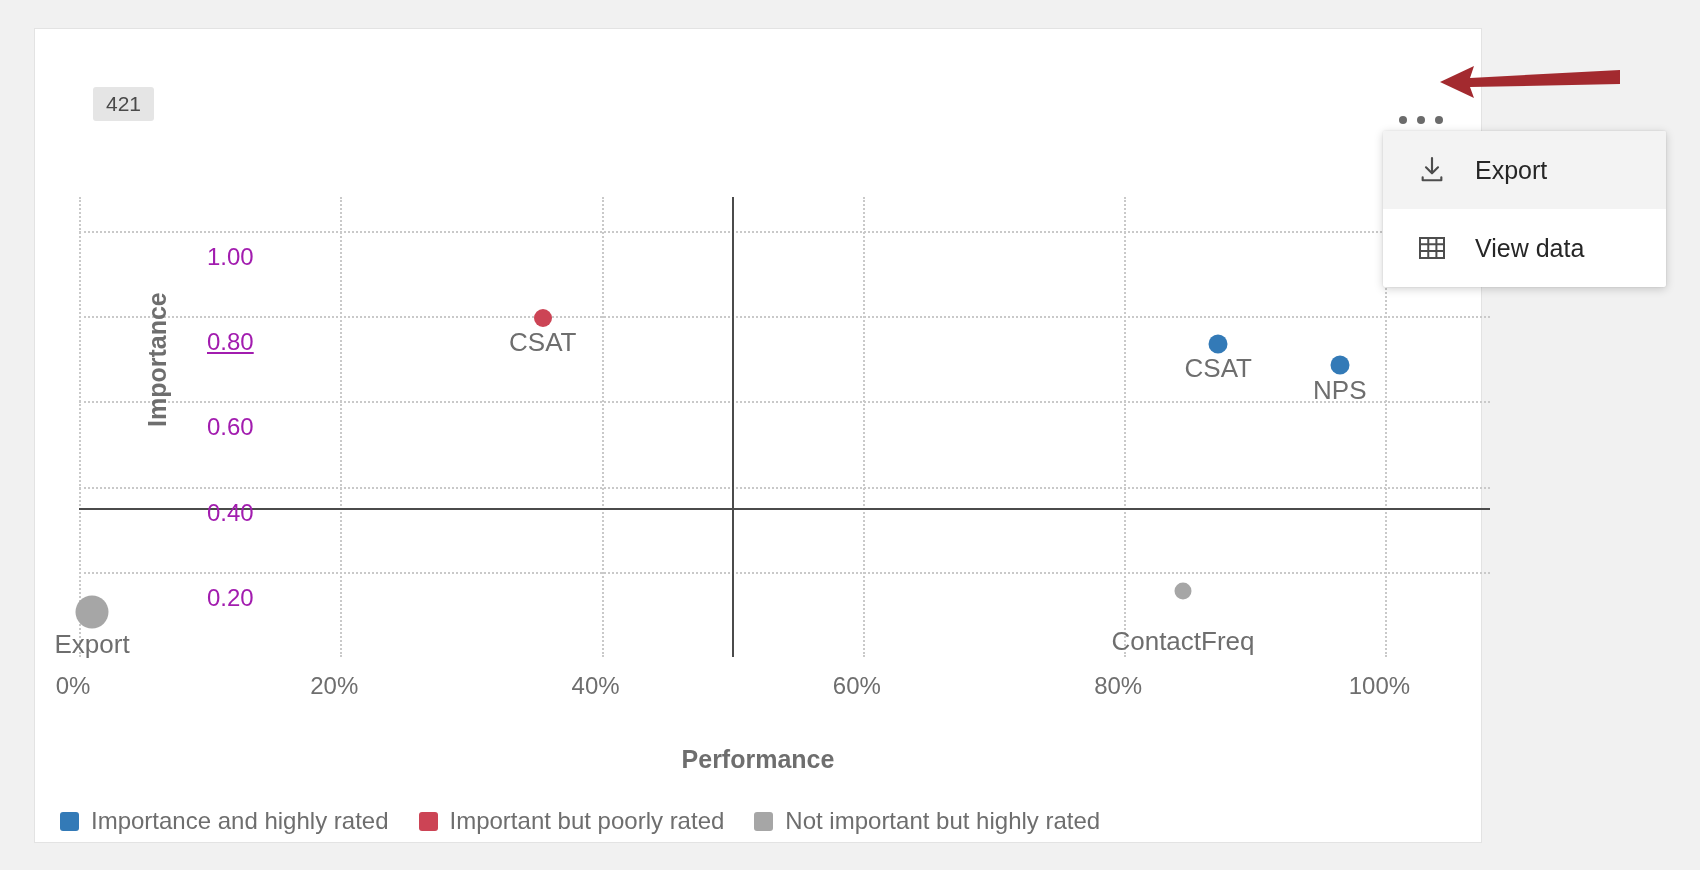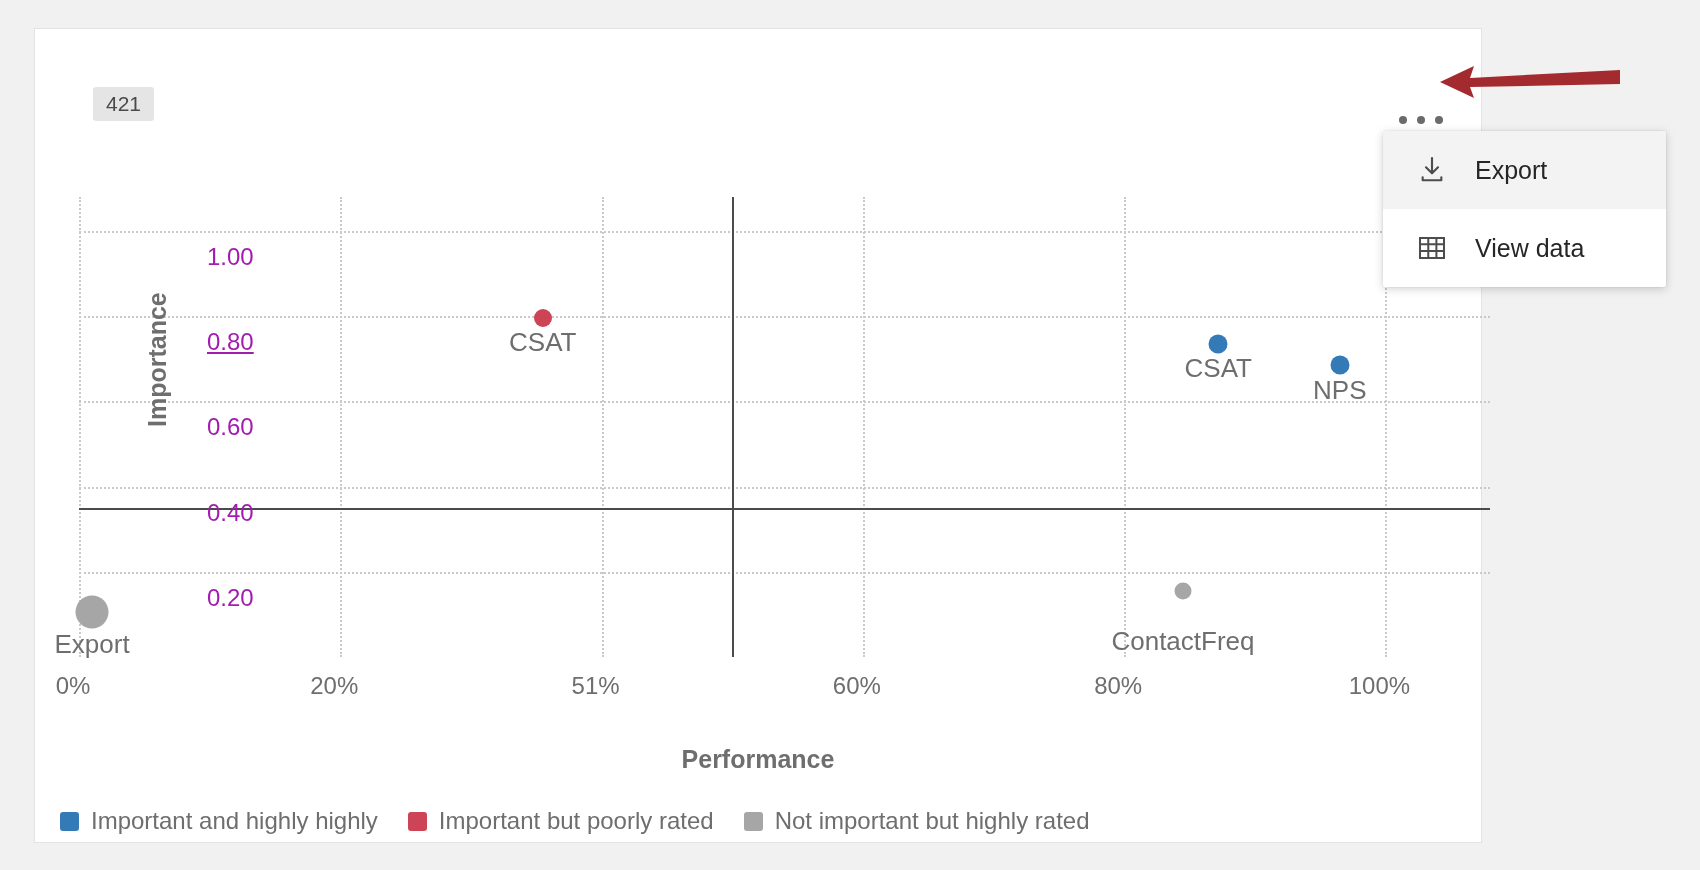--- a/index.html
+++ b/index.html
@@ -269,33 +269,33 @@
       <div class="ytick" style="left: 172px; top: 568.815px;">0.20</div>
       <div class="ytick" style="left: 172px; top: 483.63px;">0.40</div>
       <div class="ytick" style="left: 172px; top: 398.444px;">0.60</div>
       <div class="ytick" style="left: 172px; top: 313.259px; text-decoration: underline;">0.80</div>
       <div class="ytick" style="left: 172px; top: 228.074px;">1.00</div>
     </div>
 
   <div id="x-ticks">
       <div class="xtick" style="left: 38px; top: 645px;">0%</div>
       <div class="xtick" style="left: 299.296px; top: 645px;">20%</div>
-      <div class="xtick" style="left: 560.593px; top: 645px;">51%</div>
+      <div class="xtick" style="left: 560.593px; top: 645px;">40%</div>
       <div class="xtick" style="left: 821.889px; top: 645px;">60%</div>
       <div class="xtick" style="left: 1083.19px; top: 645px;">80%</div>
       <div class="xtick" style="left: 1344.48px; top: 645px;">100%</div>
     </div>
 
   <div id="y-axis-title">Importance</div>
   <div id="x-axis-title">Performance</div>
 
   <div id="legend">
       <div class="legend-item">
         <span class="legend-swatch" style="background: rgb(51, 122, 183);"></span>
-        <span class="legend-label">Important and highly highly</span>
+        <span class="legend-label">Importance and highly rated</span>
       </div>
       <div class="legend-item">
         <span class="legend-swatch" style="background: rgb(204, 68, 85);"></span>
         <span class="legend-label">Important but poorly rated</span>
       </div>
       <div class="legend-item">
         <span class="legend-swatch" style="background: rgb(166, 166, 166);"></span>
         <span class="legend-label">Not important but highly rated</span>
       </div>
     </div>

